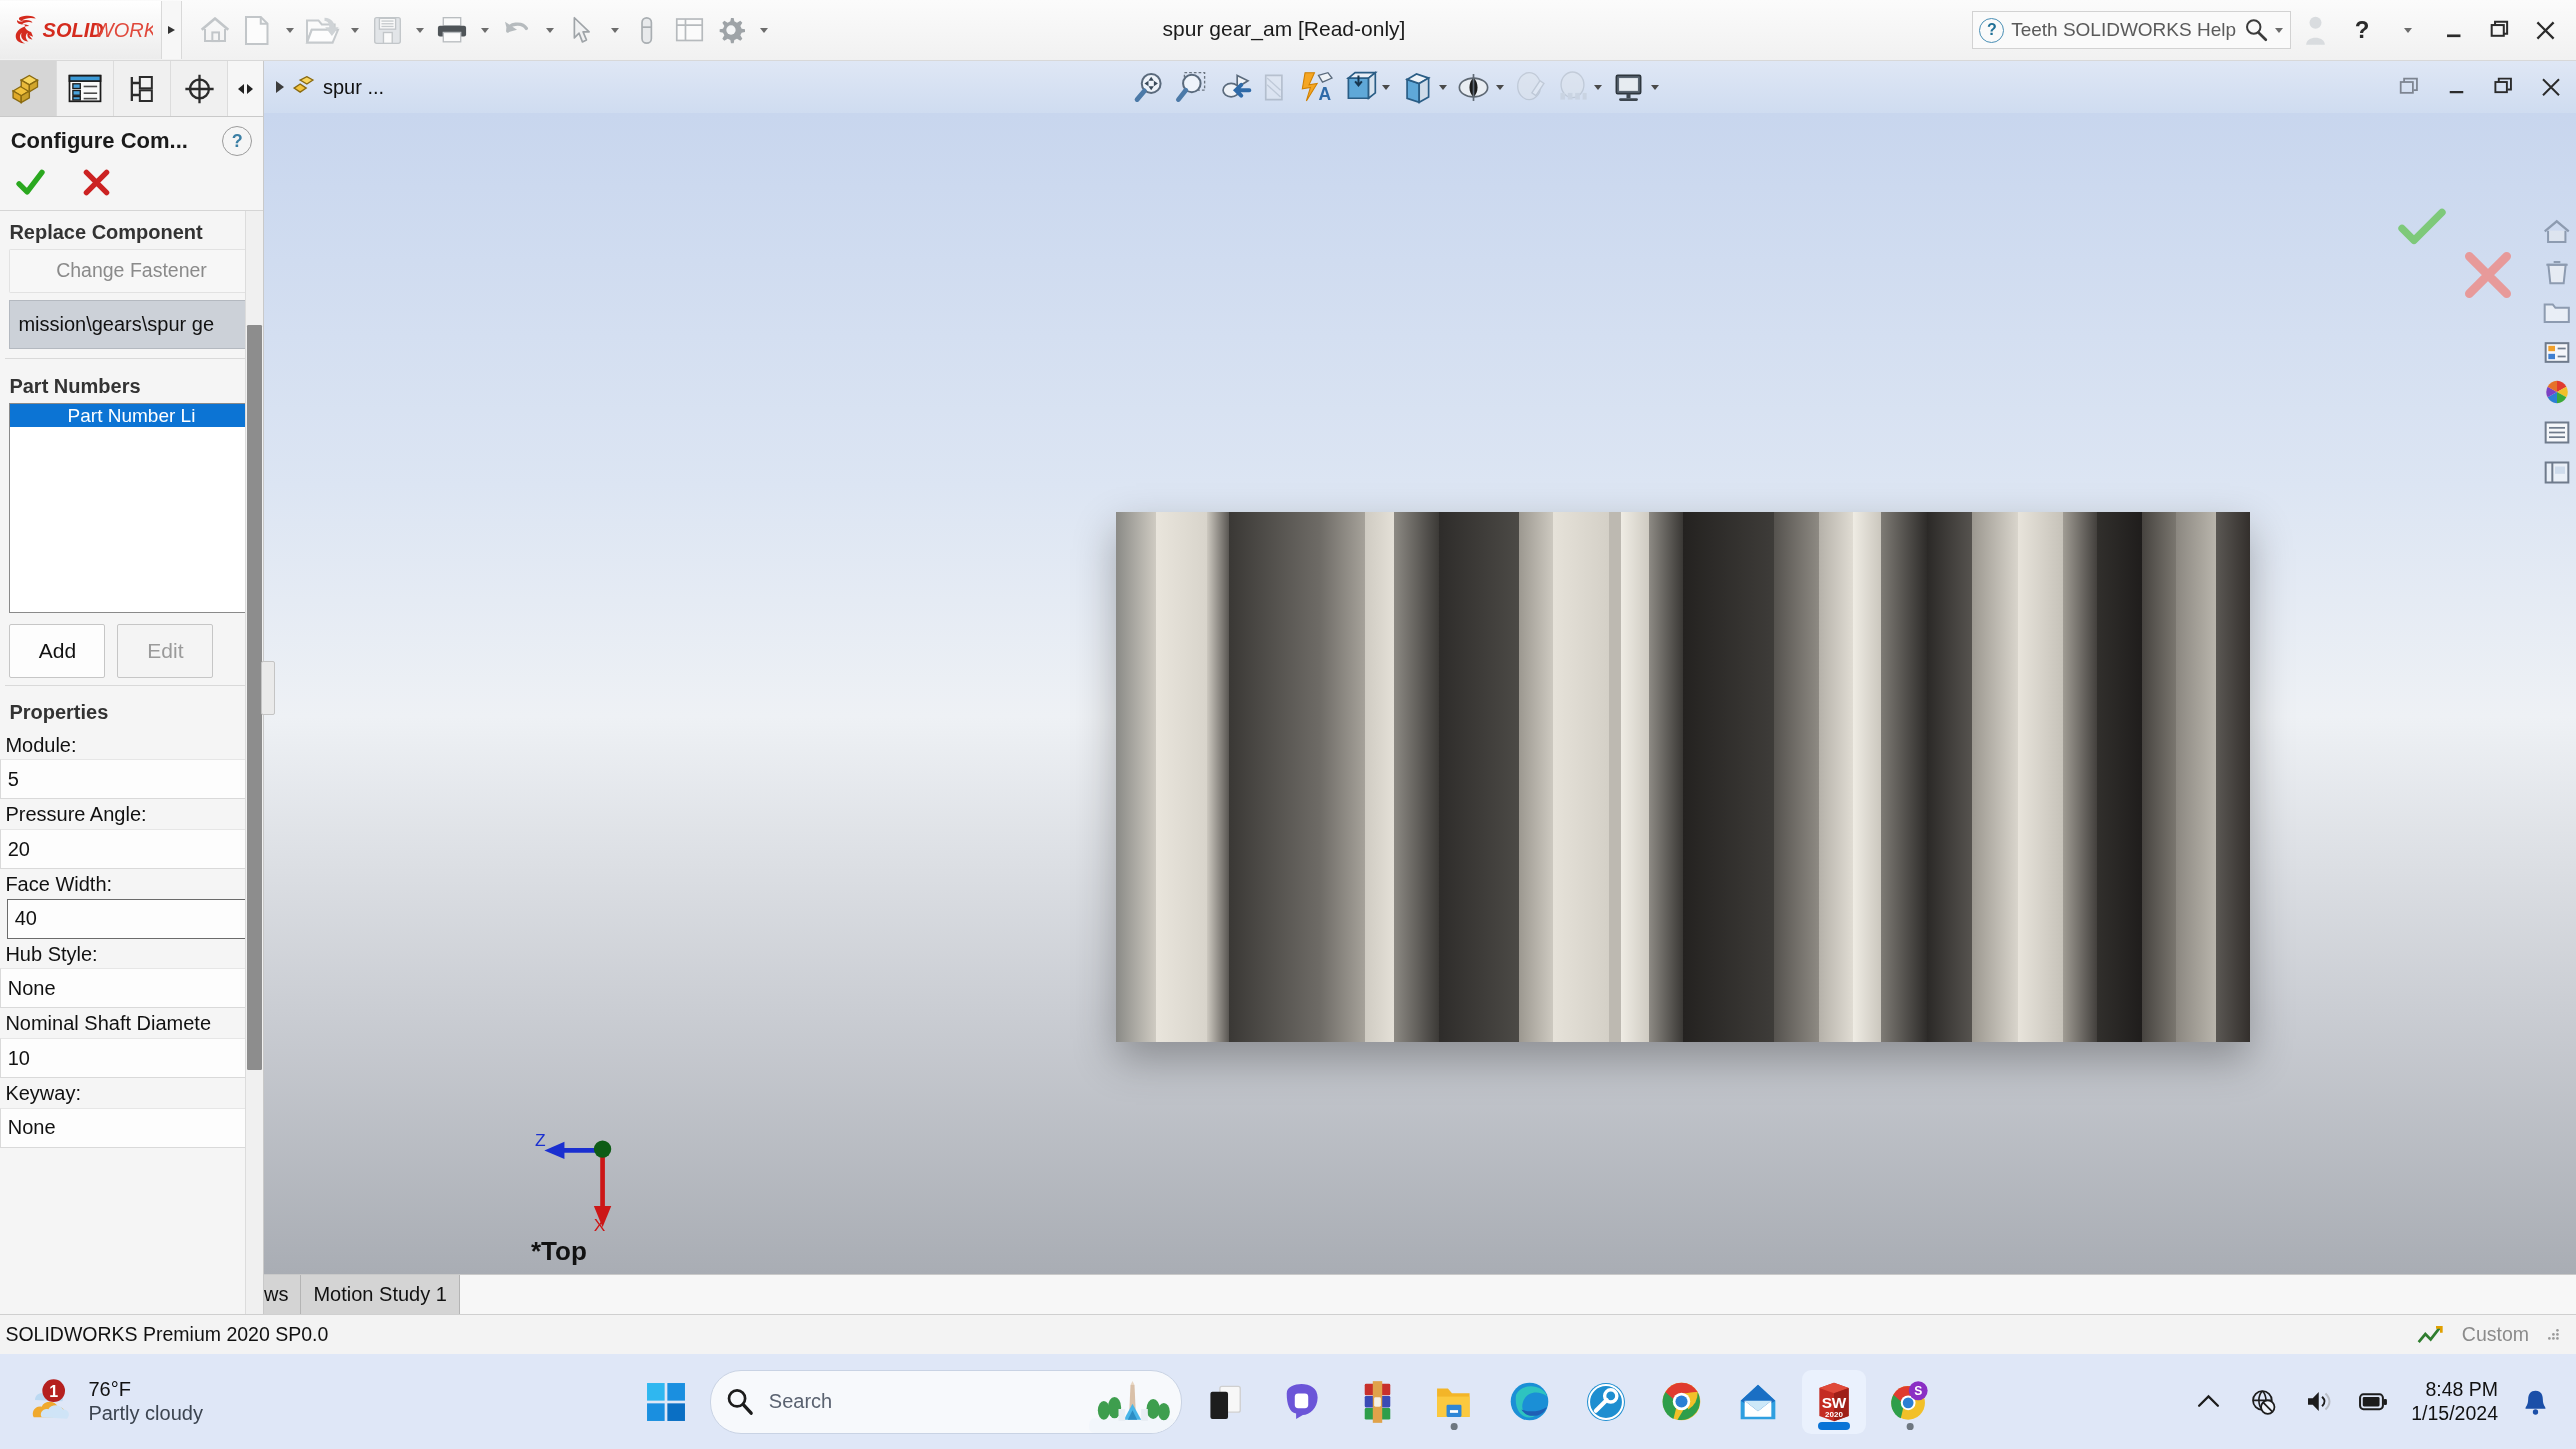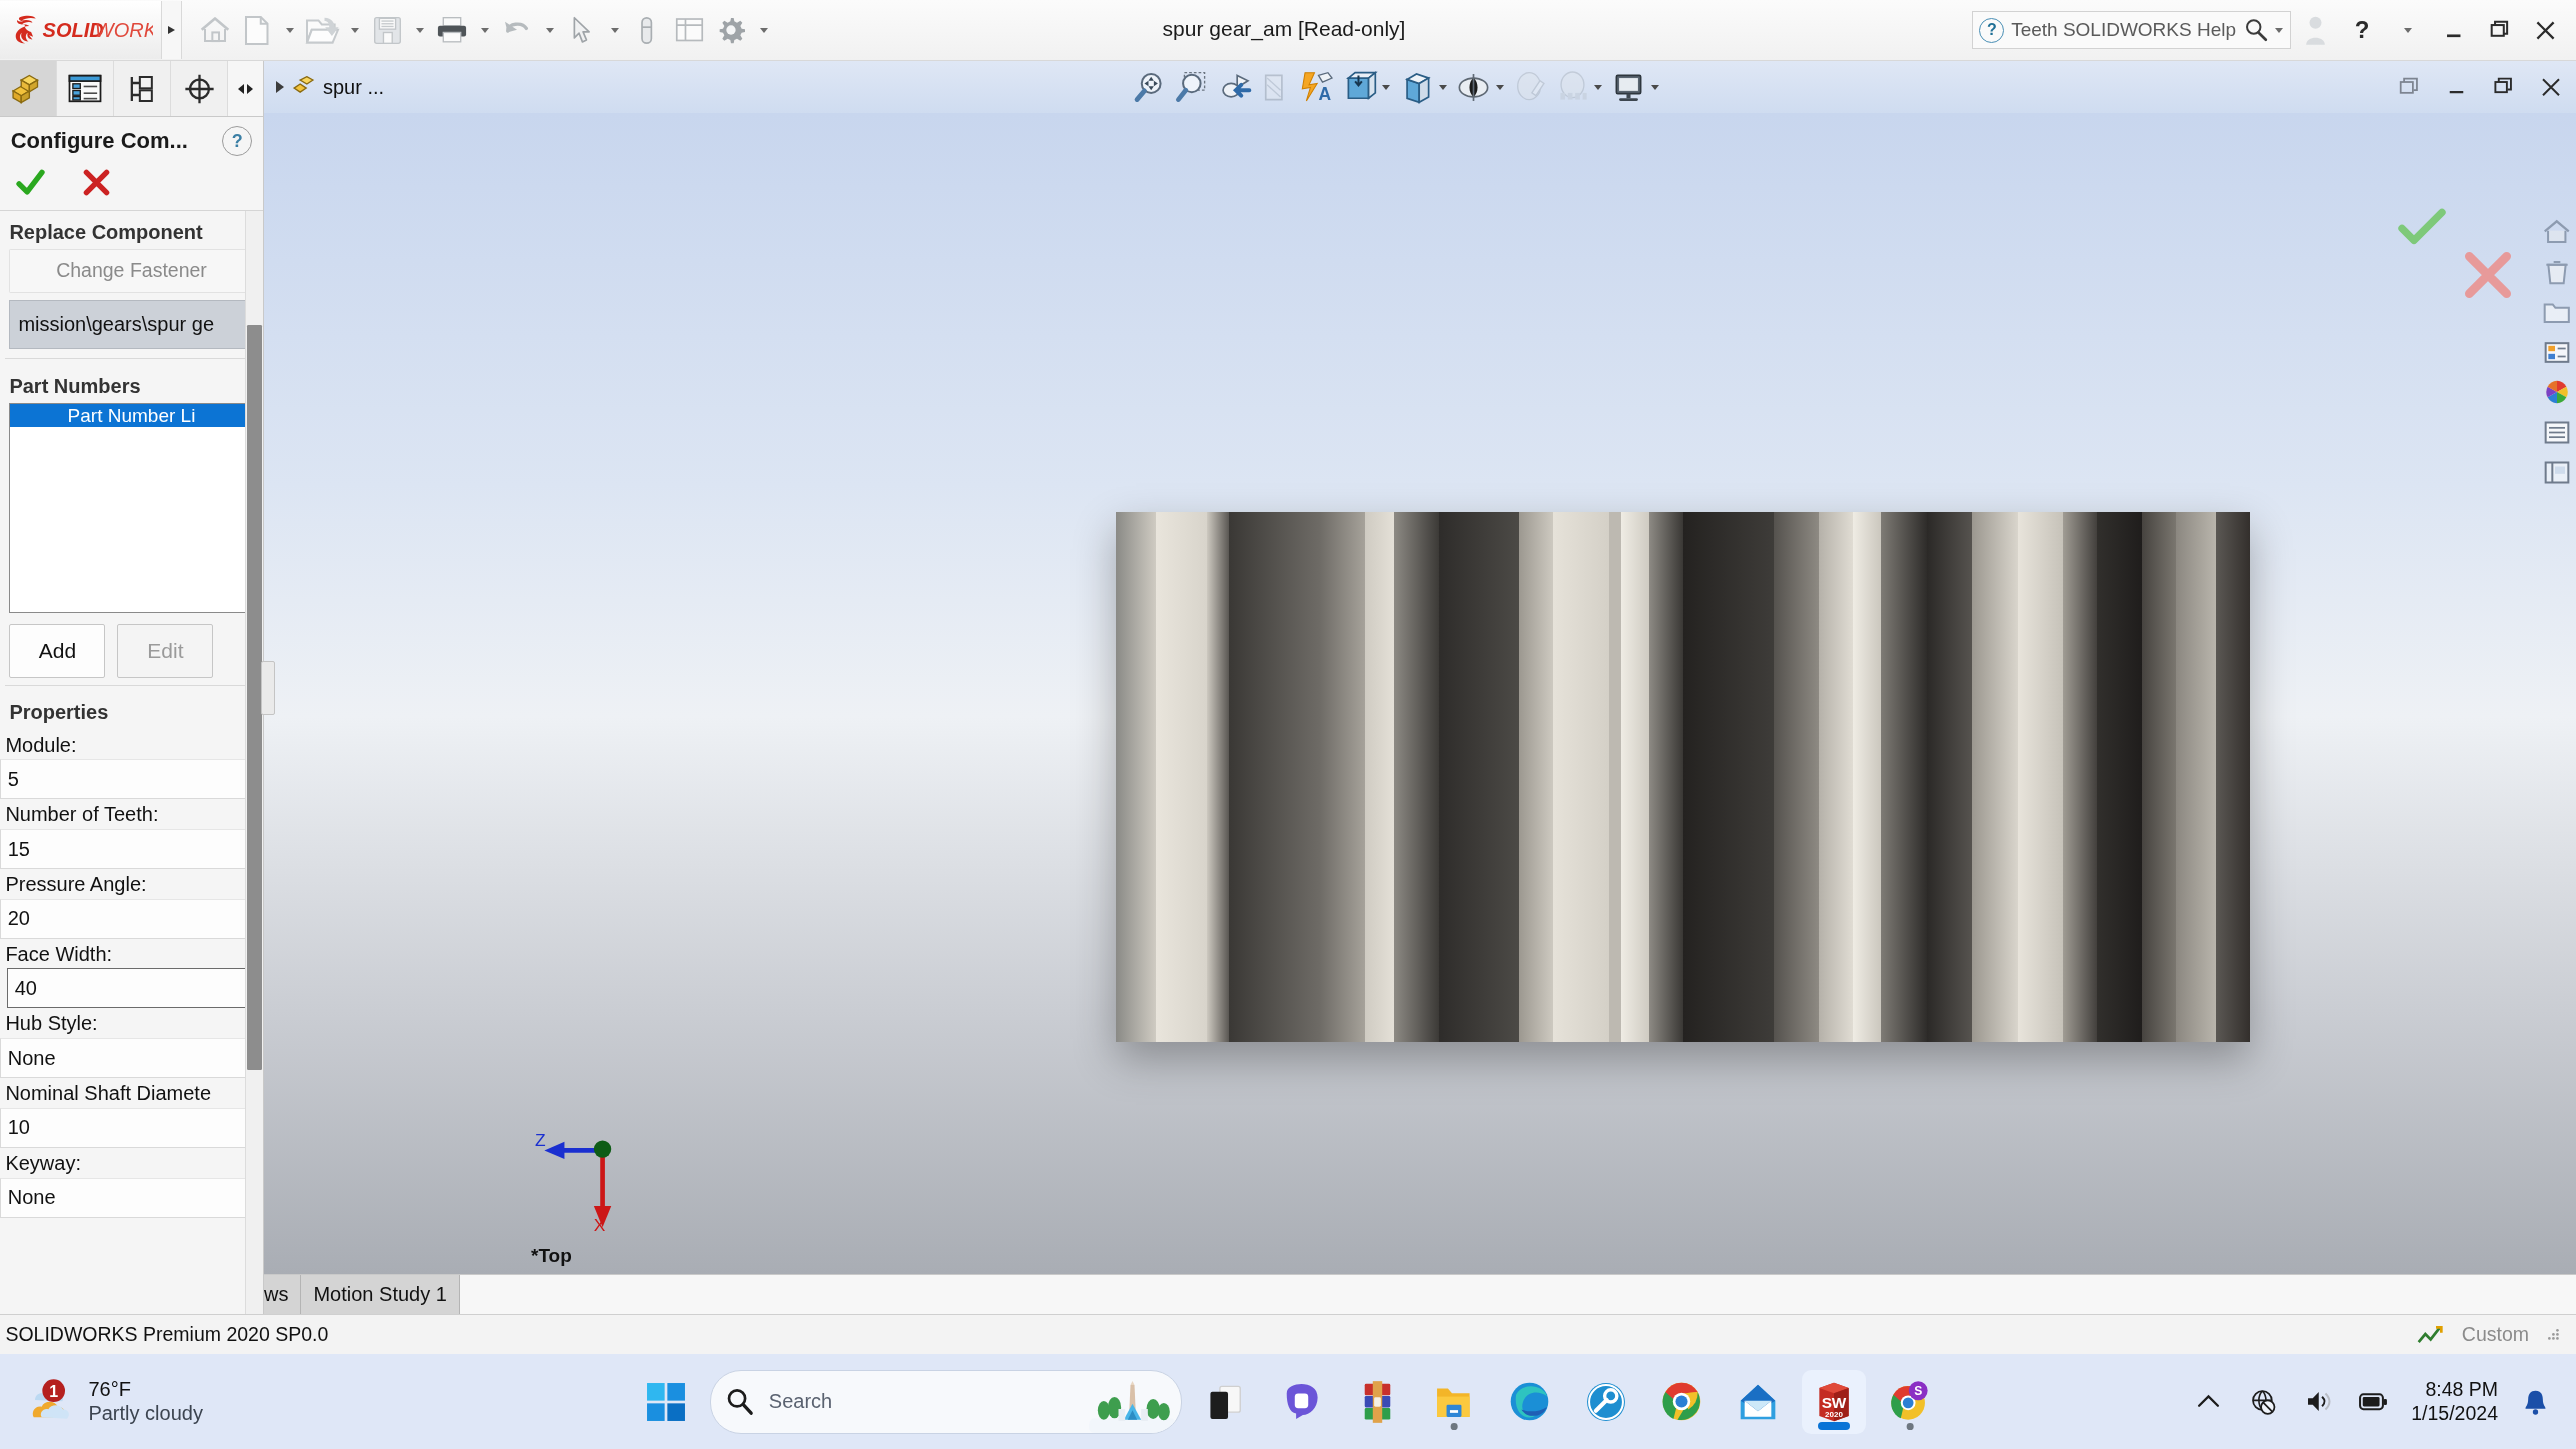--- a/index.html
+++ b/index.html
@@ -182,21 +182,21 @@
     flex:1 1 auto;position:relative;min-height:0;
     background:linear-gradient(180deg,#c8d6ee 0%,#dce5f3 32%,#eef1f5 52%,#c9ccd2 78%,#a9adb4 100%);
     overflow:hidden;
   }
   .gear{
     position:absolute;left:852px;top:399px;width:1134px;height:530px;
     box-shadow:0 17.4px 40px rgba(0,0,0,.30);
   }
   .gear .band{position:absolute;top:0;bottom:0;}
   .triad{position:absolute;left:268px;bottom:40px;width:101px;height:107px;}
-  .topLabel{position:absolute;left:267px;bottom:6.7px;font-size:19px;font-weight:bold;color:#111;}
+  .topLabel{position:absolute;left:267px;bottom:6.7px;font-size:26px;font-weight:bold;color:#111;}
 
   
   .rtools{
     position:absolute;right:0;top:101px;width:39px;
     display:flex;flex-direction:column;gap:4px;align-items:center;
   }
   .rt{width:36px;height:36px;display:flex;align-items:center;justify-content:center;}
   .confirm-corner{position:absolute;right:60px;top:94px;}
   .confirm-corner .ck{position:absolute;right:67px;top:0;}
   .confirm-corner .xx{position:absolute;right:0;top:40px;}
@@ -495,24 +495,20 @@
             <div class="sbtn disabled">Edit</div>
           </div>
 
           <div class="divline"></div>
 
           <div class="grp-title">Properties</div>
 
           <div>
             <div class="prop-label">Module:</div>
             <div class="prop-input">5</div>
-          </div>
-          <div>
-            <div class="prop-label">Number of Teeth:</div>
-            <div class="prop-input">15</div>
           </div>
           <div>
             <div class="prop-label">Pressure Angle:</div>
             <div class="prop-input">20</div>
           </div>
           <div>
             <div class="prop-label">Face Width:</div>
             <div class="prop-input focus">40</div>
           </div>
           <div>

